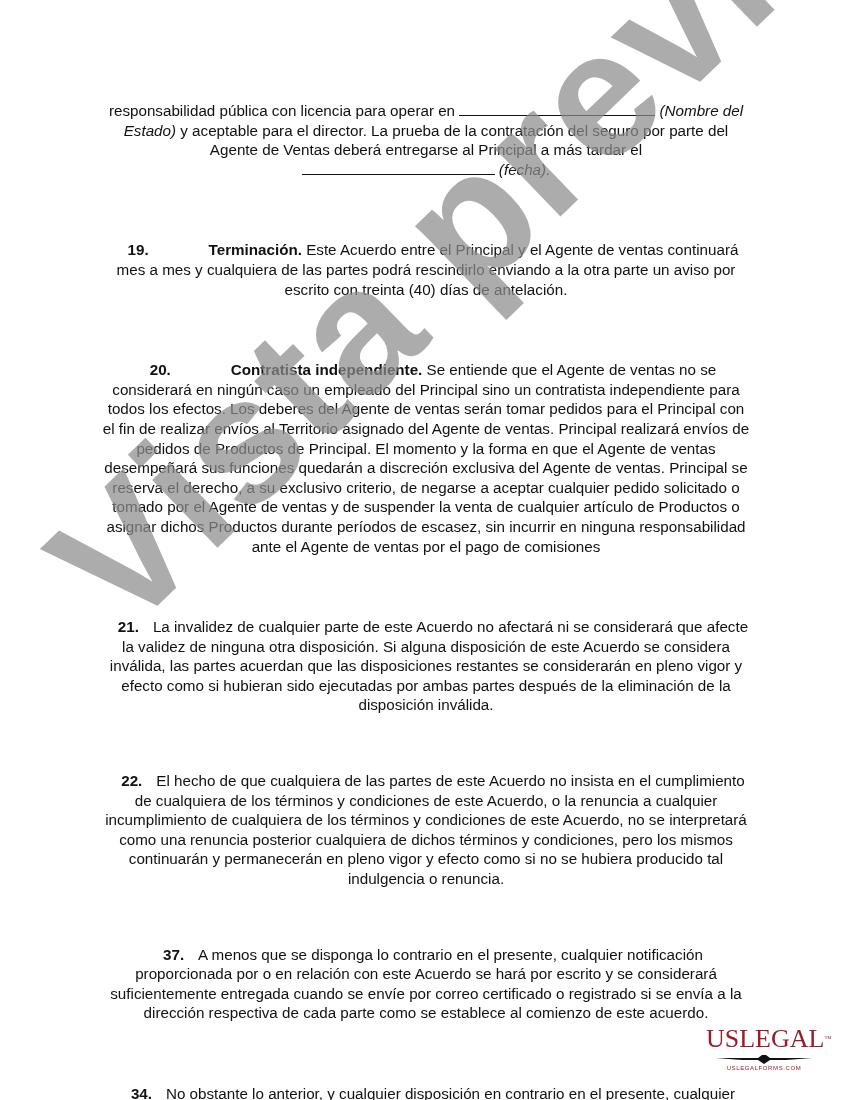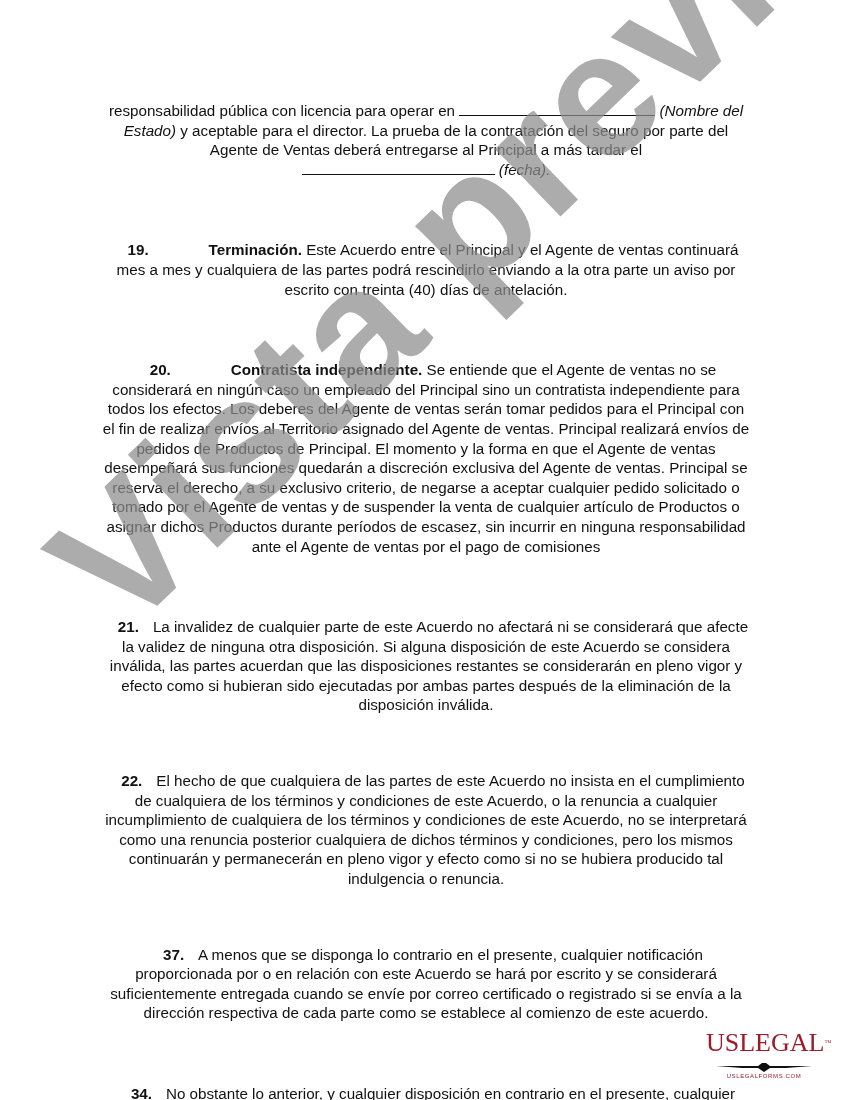--- a/index.html
+++ b/index.html
@@ -25,21 +25,21 @@
     position: absolute; left: 10px; top: 520px;
     font-family: "Liberation Sans", sans-serif; font-weight: bold; font-size: 178px;
     color: rgba(140,140,140,0.72); white-space: nowrap;
     transform: rotate(-44deg); transform-origin: 0 0;
     letter-spacing: 2px;
   }
   .logo {
     position: absolute; left: 706px; top: 1024px; width: 116px; height: 46px; text-align: center;
   }
   .logo-word {
-    font-family: "Liberation Serif", serif; font-size: 26px; color: #9b1b2a; letter-spacing: 0px; line-height: 38px;
+    font-family: "Liberation Serif", serif; font-size: 26px; color: #9b1b2a; letter-spacing: 0px; line-height: 30px;
   }
   .logo-word .tm { font-size: 7px; vertical-align: top; color: #9b1b2a; }
   .logo-wings { display: block; margin: 1px auto 0; }
   .logo-url {
     font-family: "Liberation Sans", sans-serif; font-size: 6px; color: #9b1b2a; letter-spacing: 0.6px; line-height: 8px;
   }
 </style>
 </head>
 <body>
 

